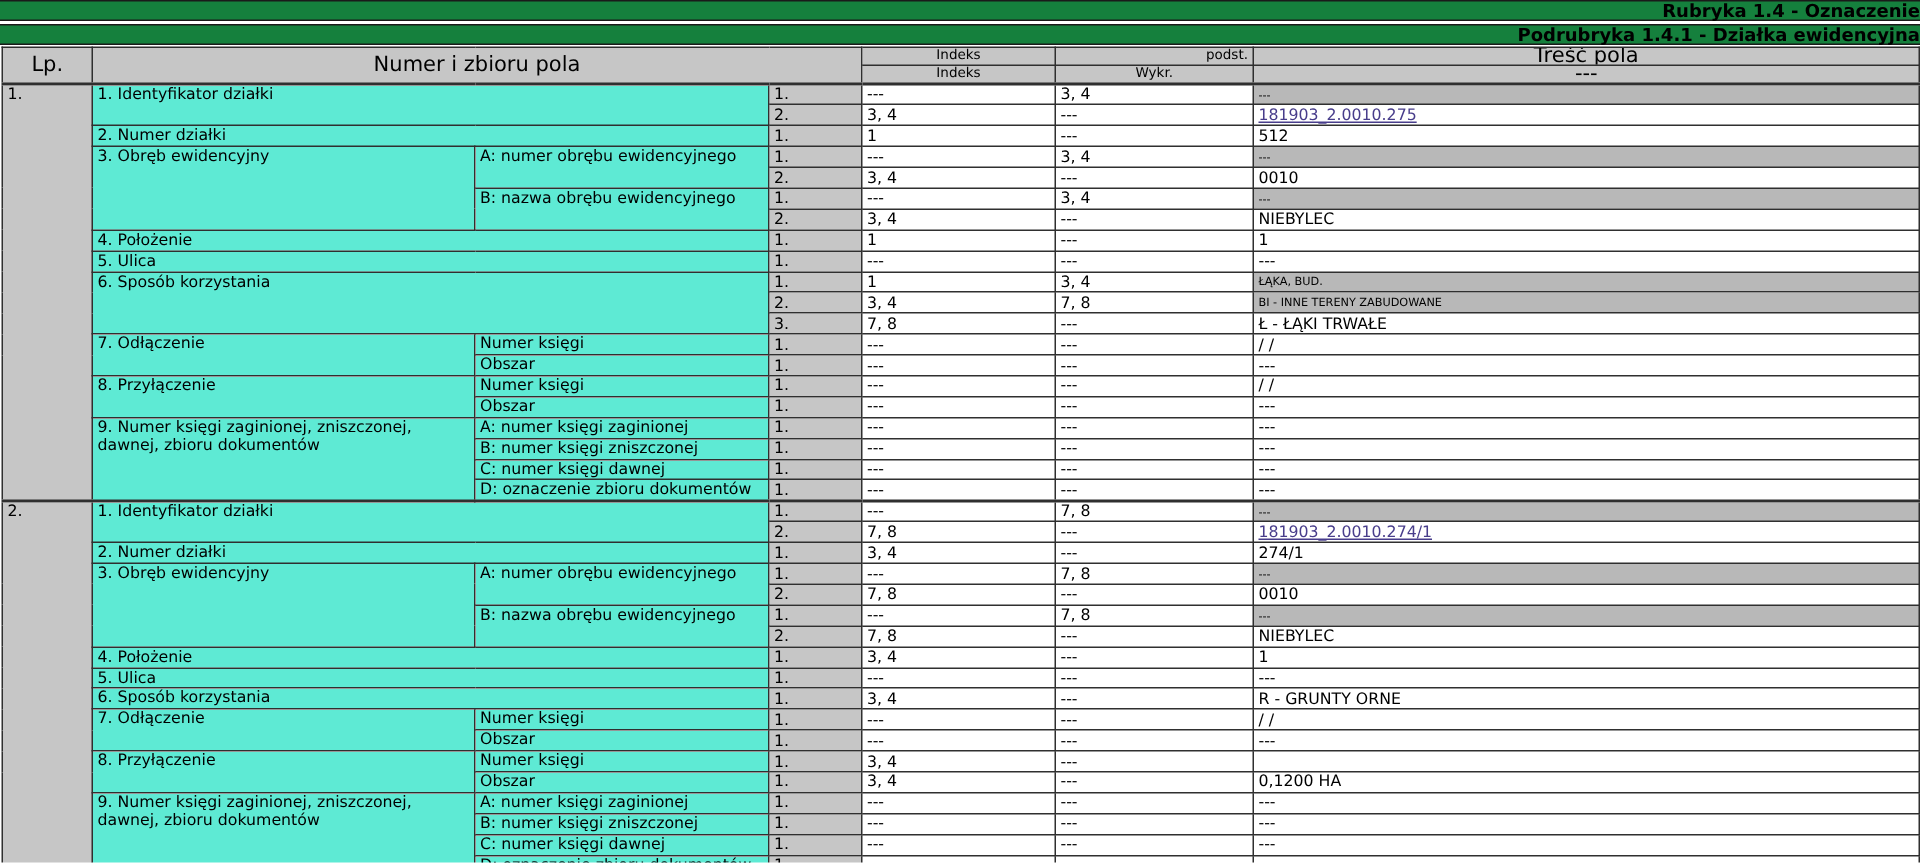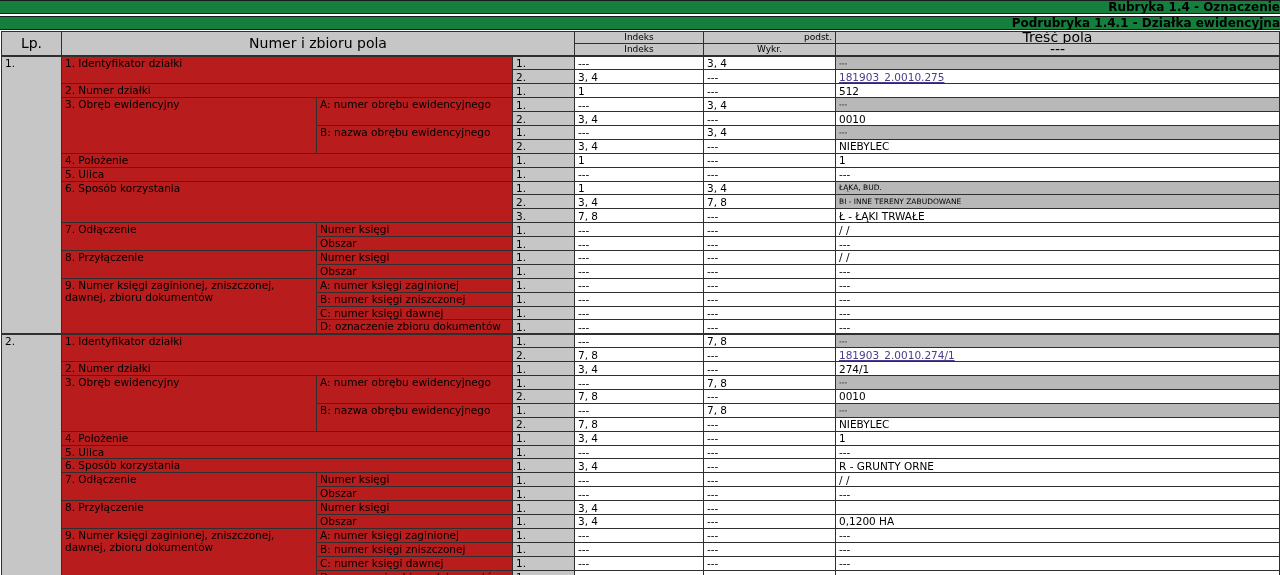--- a/index.html
+++ b/index.html
@@ -20,21 +20,21 @@
     padding:0 3px;height:12px;line-height:11px;text-align:center;overflow:hidden;white-space:nowrap;
   }
   th.hsm{font-size:9px;}
   th.left{text-align:right;}
   td{
     font-size:10.5px;padding:0 3px;line-height:12px;
     white-space:nowrap;overflow:hidden;vertical-align:middle;text-align:left;
   }
   tr.body-row{height:13.9px;}
   td.lp{background:#c6c6c6;vertical-align:top;line-height:13px;}
-  td.lbl{background:#b91c1c;vertical-align:top;white-space:normal;line-height:12.5px;}
+  td.lbl{background:#5eead4;vertical-align:top;white-space:normal;line-height:12.5px;}
   td.idx{background:#c6c6c6;}
   td.del{background:#b8b8b8;font-size:7.5px;line-height:11px;}
   td.tresc a{color:#483d8b;}
   tr.entry-start td{border-top:2px solid #2f2f2f;}
 </style>
 </head>
 <body>
 
 <div class="bar first">
   <span>Rubryka 1.4 - Oznaczenie</span>

